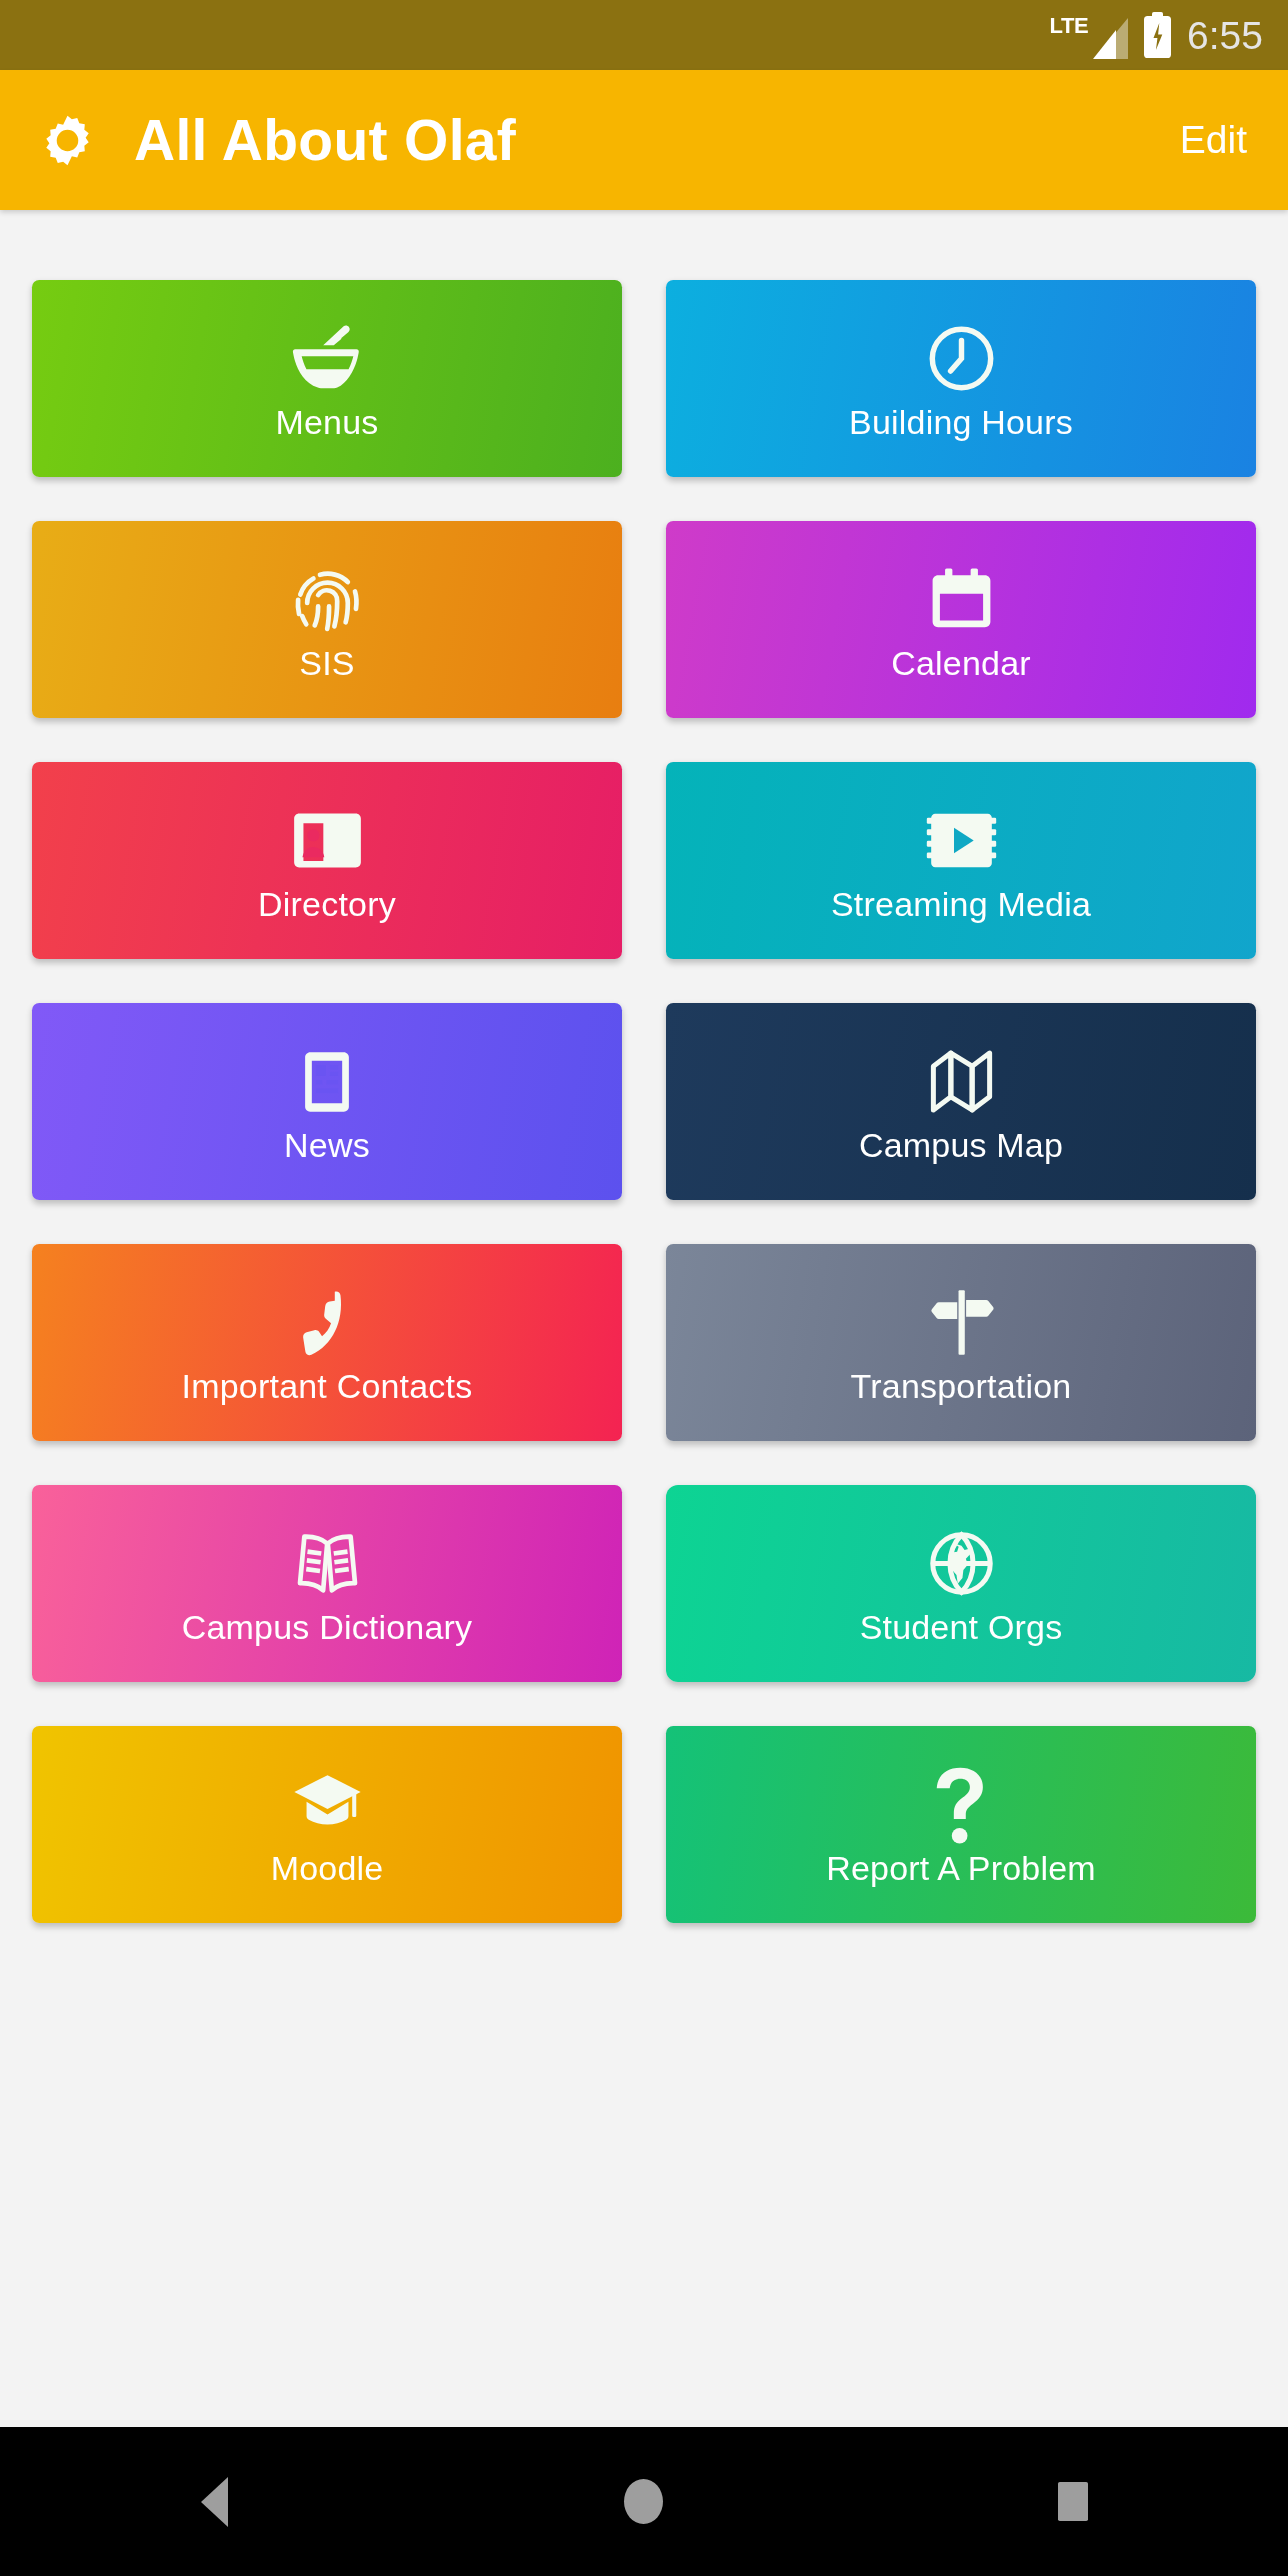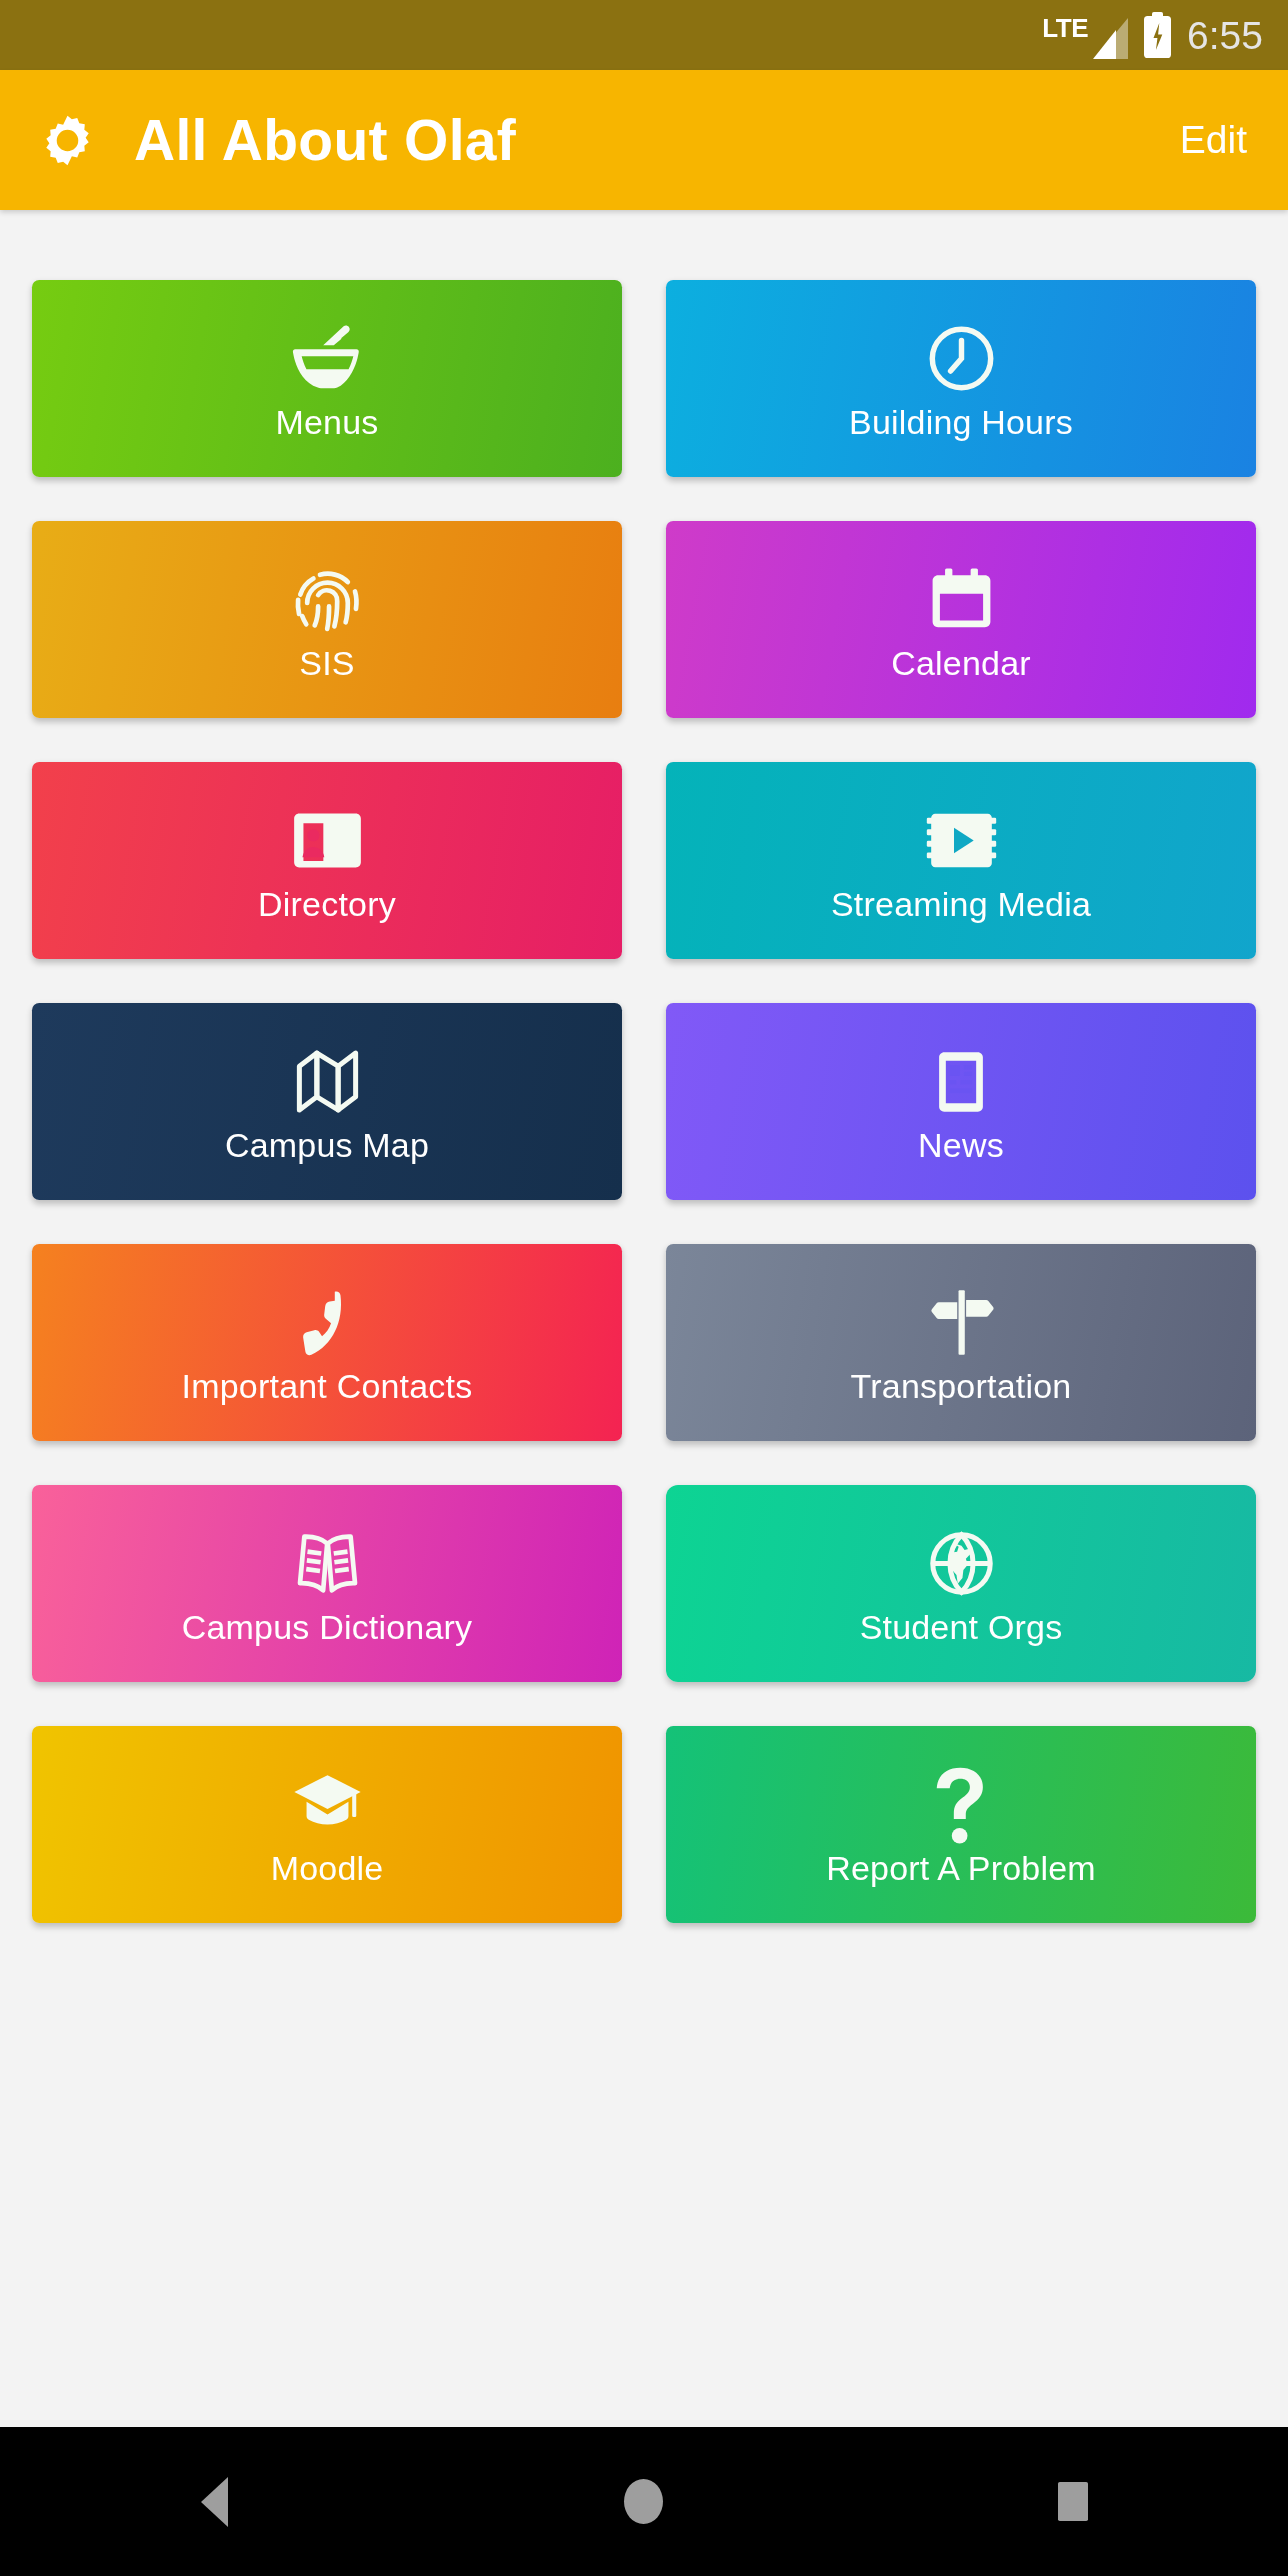--- a/index.html
+++ b/index.html
@@ -15,21 +15,21 @@
   #status-bar {
     position:absolute; top:0; left:0;
     width:1288px; height:70px;
     background:#8b7111;
     display:flex; align-items:center; justify-content:flex-end;
     padding-right:25px;
   }
   .sb-right { display:flex; align-items:center; gap:16px; }
   .lte-wrap { display:flex; align-items:flex-end; gap:1.8px; height:48px; }
   .lte-text {
-    color:#ffffff; font-size:26px; font-weight:bold; letter-spacing:-0.4px;
+    color:#ffffff; font-size:22px; font-weight:bold; letter-spacing:-0.4px;
     line-height:1; align-self:flex-start; margin-top:3.6px;
   }
   .signal { position:relative; width:38px; height:43px; }
   .signal .bg {
     position:absolute; right:0; bottom:0;
     width:0; height:0;
     border-left:34px solid transparent;
     border-bottom:41px solid rgba(255,255,255,0.42);
   }
   .signal .fg {
@@ -236,44 +236,44 @@
             <rect x="0.9" y="15.8" width="2.1" height="1.9" rx=".4"></rect>
             <rect x="21" y="4.7" width="2.1" height="1.9" rx=".4"></rect>
             <rect x="21" y="8.4" width="2.1" height="1.9" rx=".4"></rect>
             <rect x="21" y="12.1" width="2.1" height="1.9" rx=".4"></rect>
             <rect x="21" y="15.8" width="2.1" height="1.9" rx=".4"></rect>
             <path d="M9.6 7.9l6.3 4.1-6.3 4.1V7.9z" fill="#0fa8c4"></path>
           </svg>
         </div>
         <div class="tile-label">Streaming Media</div>
       </div>
-      <div class="tile" style="background: linear-gradient(100deg, rgb(30, 58, 92) 0%, rgb(21, 47, 76) 100%);">
-        <div class="tile-icon">
-          <svg width="75" height="75" viewBox="0 0 24 24" fill="none" stroke="#f4faf2" stroke-width="1.6" stroke-linejoin="round">
-            <path d="M8.6 2.9L3 7.1v14l5.6-4.2V2.9z"></path>
-            <path d="M8.6 2.9l6.8 4.2v14L8.6 16.9V2.9z"></path>
-            <path d="M15.4 7.1L21 2.9v14l-5.6 4.2V7.1z"></path>
-          </svg>
-        </div>
-        <div class="tile-label">Campus Map</div>
-      </div>
       <div class="tile" style="background: linear-gradient(100deg, rgb(129, 89, 247) 0%, rgb(92, 81, 238) 100%);">
         <div class="tile-icon">
           <svg width="70" height="70" viewBox="0 0 24 24" fill="#f4faf2">
             <path d="M6.2 1.8h11.6c.9 0 1.7.8 1.7 1.7v17c0 .9-.8 1.7-1.7 1.7H6.2c-.9 0-1.7-.8-1.7-1.7v-17c0-.9.8-1.7 1.7-1.7zm.6 2.9v14.6h10.4V4.7H6.8z"></path>
             <rect x="8.2" y="6.3" width="3.4" height="3.6" fill="#6a54f2"></rect>
             <rect x="13" y="6.3" width="2.8" height="1.4" fill="#6a54f2"></rect>
             <rect x="13" y="8.5" width="2.8" height="1.4" fill="#6a54f2"></rect>
             <rect x="8.2" y="11.4" width="2.2" height="1.4" fill="#6a54f2"></rect>
             <rect x="11.8" y="11.4" width="4" height="1.4" fill="#6a54f2"></rect>
             <rect x="8.2" y="14.2" width="7.6" height="1.6" fill="#6a54f2"></rect>
           </svg>
         </div>
         <div class="tile-label">News</div>
       </div>
+      <div class="tile" style="background: linear-gradient(100deg, rgb(30, 58, 92) 0%, rgb(21, 47, 76) 100%);">
+        <div class="tile-icon">
+          <svg width="75" height="75" viewBox="0 0 24 24" fill="none" stroke="#f4faf2" stroke-width="1.6" stroke-linejoin="round">
+            <path d="M8.6 2.9L3 7.1v14l5.6-4.2V2.9z"></path>
+            <path d="M8.6 2.9l6.8 4.2v14L8.6 16.9V2.9z"></path>
+            <path d="M15.4 7.1L21 2.9v14l-5.6 4.2V7.1z"></path>
+          </svg>
+        </div>
+        <div class="tile-label">Campus Map</div>
+      </div>
       <div class="tile" style="background: linear-gradient(100deg, rgb(245, 129, 31) 0%, rgb(244, 35, 82) 100%);">
         <div class="tile-icon">
           <svg width="72" height="72" viewBox="0 0 24 24" fill="#f4faf2">
             <path d="M14.6 1.6c.9-.3 1.8.3 1.9 1.2.5 4.3-.1 8.4-1.8 11.9-1.7 3.6-4.4 6.3-7.9 7.9-.85.4-1.85-.1-2-1-.25-1.6-.5-3.2-.75-4.8-.12-.8.38-1.55 1.15-1.75l2.6-.65c.6-.15 1.25.1 1.6.6l.95 1.4c1.4-1.1 2.45-2.6 3-4.35L11.9 10.8c-.55-.25-.9-.85-.85-1.45l.35-2.95c.1-.8.7-1.4 1.5-1.55l1.7-.3z"></path>
           </svg>
         </div>
         <div class="tile-label">Important Contacts</div>
       </div>
       <div class="tile" style="background: linear-gradient(100deg, rgb(123, 134, 153) 0%, rgb(92, 99, 122) 100%);">
         <div class="tile-icon">

